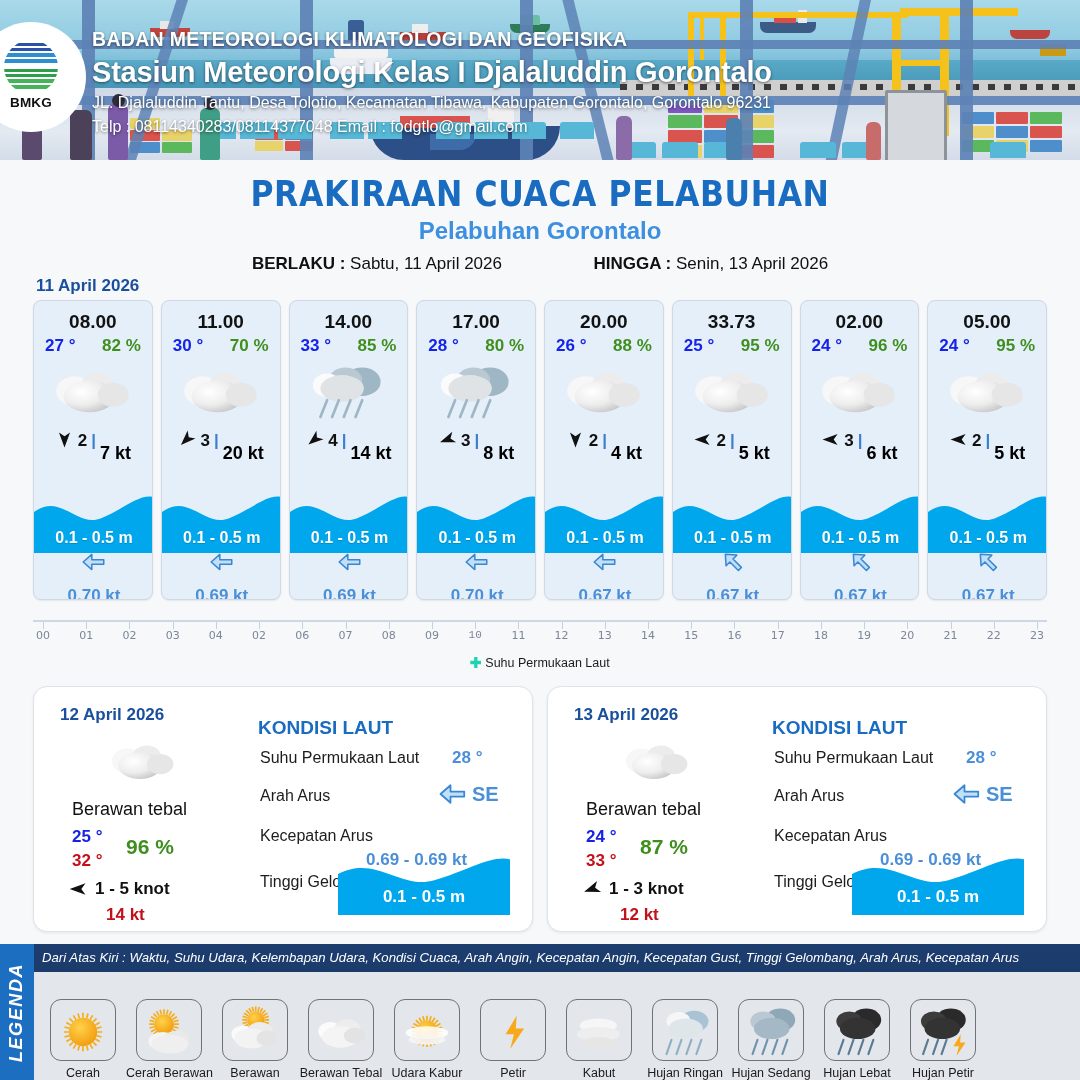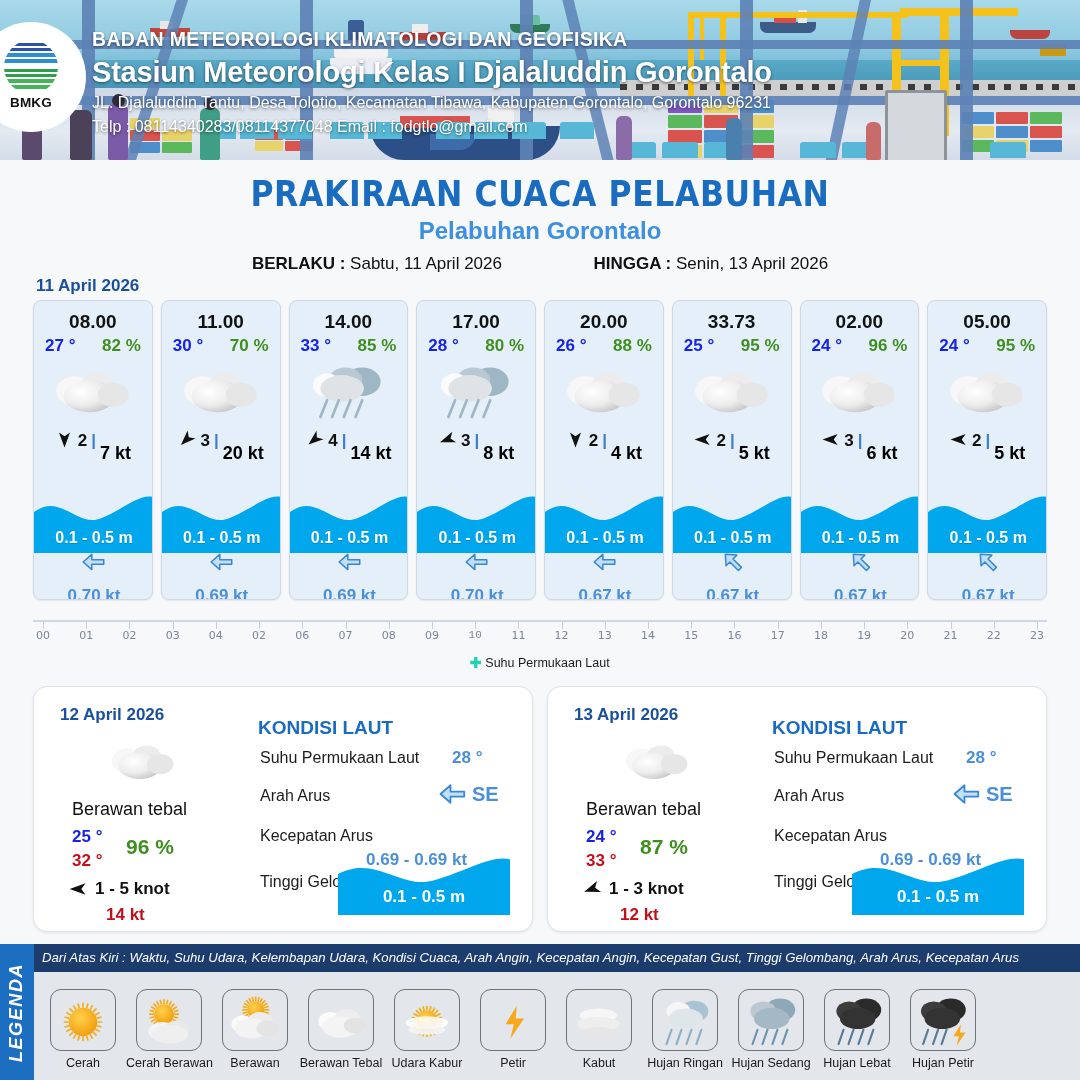--- a/index.html
+++ b/index.html
@@ -206,21 +206,21 @@
     transform: rotate(-90deg); white-space: nowrap;
     color: #fff; font-size: 18px; font-weight: bold; font-style: italic; letter-spacing: 1.6px;
   }
   #legenda-note {
     position: absolute; left: 42px; top: 6px; width: 1030px;
     color: #fff; font-size: 13.2px; font-style: italic; white-space: nowrap;
   }
   #legenda-items {
     position: absolute; left: 34px; top: 28px; width: 1046px; height: 108px;
     background: #e3e7ec;
-    display: flex; align-items: center; gap: 0;
+    display: flex; align-items: flex-end; gap: 0;
     padding: 6px 6px 0 6px;
   }
   .leg-item { width: 86px; text-align: center; }
   .leg-box {
     width: 66px; height: 62px; margin: 0 auto;
     border: 1px solid #6f7378; border-radius: 11px;
     background: #e3e7ec; position: relative; overflow:hidden;
   }
   .leg-lbl { font-size: 12.5px; color: #1a1a1a; margin-top: 5px; white-space: nowrap; }
 </style>

